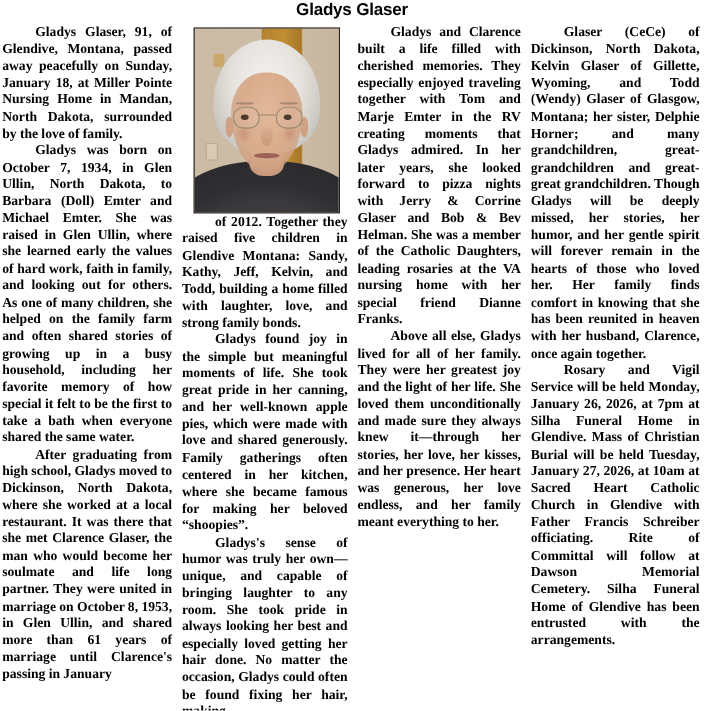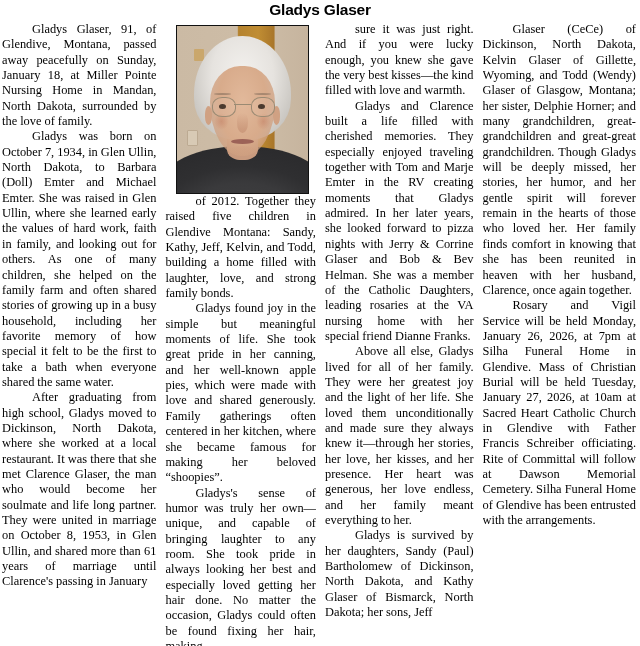--- a/index.html
+++ b/index.html
@@ -59,20 +59,21 @@
 
   .col p {
     margin: 0;
     text-align: justify;
     text-justify: inter-word;
     font-size: 12.4px;
     line-height: 15.35px;
     text-indent: 30px;
     hyphens: manual;
     word-spacing: -0.1px;
+    font-weight: bold;
   }
 
   
   .photo-wrap {
     position: absolute;
     left: 176px;
     top: 25px;
     width: 133px;
     height: 169px;
     border: 1.5px solid #111;
@@ -288,24 +289,22 @@
     </div>
 
     <div class="col col-2">
       <div class="photo-spacer"></div>
       <p>of 2012. Together they raised five children in Glendive Montana: Sandy, Kathy, Jeff, Kelvin, and Todd, building a home filled with laughter, love, and strong family bonds.</p>
       <p>Gladys found joy in the simple but meaningful moments of life. She took great pride in her canning, and her well-known apple pies, which were made with love and shared generously. Family gatherings often centered in her kitchen, where she became famous for making her beloved “shoopies”.</p>
       <p>Gladys's sense of humor was truly her own— unique, and capable of bringing laughter to any room. She took pride in always looking her best and especially loved getting her hair done. No matter the occasion, Gladys could often be found fixing her hair, making</p>
     </div>
 
     <div class="col col-3">
-      <p>sure it was just right. And if you were lucky enough, you knew she gave the very best kisses—the kind filled with love and warmth.</p>
       <p>Gladys and Clarence built a life filled with cherished memories. They especially enjoyed traveling together with Tom and Marje Emter in the RV creating moments that Gladys admired. In her later years, she looked forward to pizza nights with Jerry &amp; Corrine Glaser and Bob &amp; Bev Helman. She was a member of the Catholic Daughters, leading rosaries at the VA nursing home with her special friend Dianne Franks.</p>
       <p>Above all else, Gladys lived for all of her family. They were her greatest joy and the light of her life. She loved them unconditionally and made sure they always knew it—through her stories, her love, her kisses, and her presence. Her heart was generous, her love endless, and her family meant everything to her.</p>
-      <p>Gladys is survived by her daughters, Sandy (Paul) Bartholomew of Dickinson, North Dakota, and Kathy Glaser of Bismarck, North Dakota; her sons, Jeff</p>
     </div>
 
     <div class="col col-4">
       <p>Glaser (CeCe) of Dickinson, North Dakota, Kelvin Glaser of Gillette, Wyoming, and Todd (Wendy) Glaser of Glasgow, Montana; her sister, Delphie Horner; and many grandchildren, great-grandchildren and great-great grandchildren. Though Gladys will be deeply missed, her stories, her humor, and her gentle spirit will forever remain in the hearts of those who loved her. Her family finds comfort in knowing that she has been reunited in heaven with her husband, Clarence, once again together.</p>
       <p>Rosary and Vigil Service will be held Monday, January 26, 2026, at 7pm at Silha Funeral Home in Glendive. Mass of Christian Burial will be held Tuesday, January 27, 2026, at 10am at Sacred Heart Catholic Church in Glendive with Father Francis Schreiber officiating. Rite of Committal will follow at Dawson Memorial Cemetery. Silha Funeral Home of Glendive has been entrusted with the arrangements.</p>
     </div>
 
   </div>
 </div>
 

